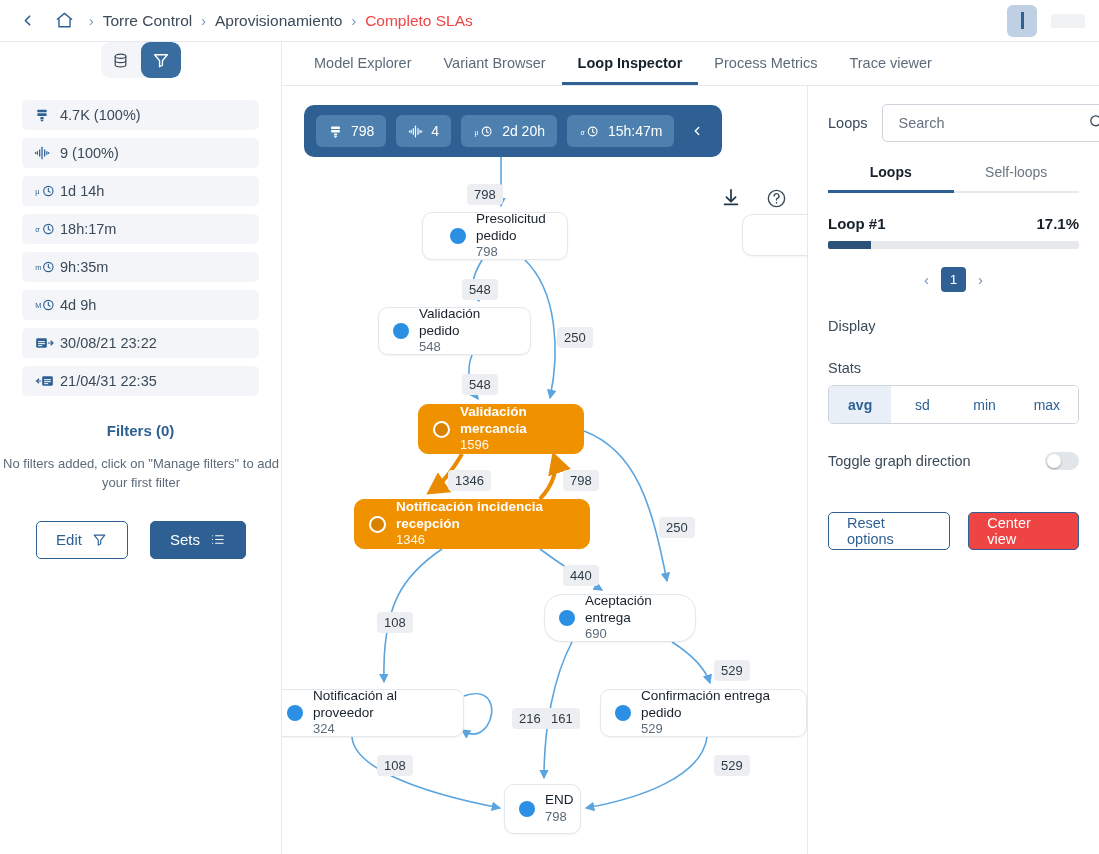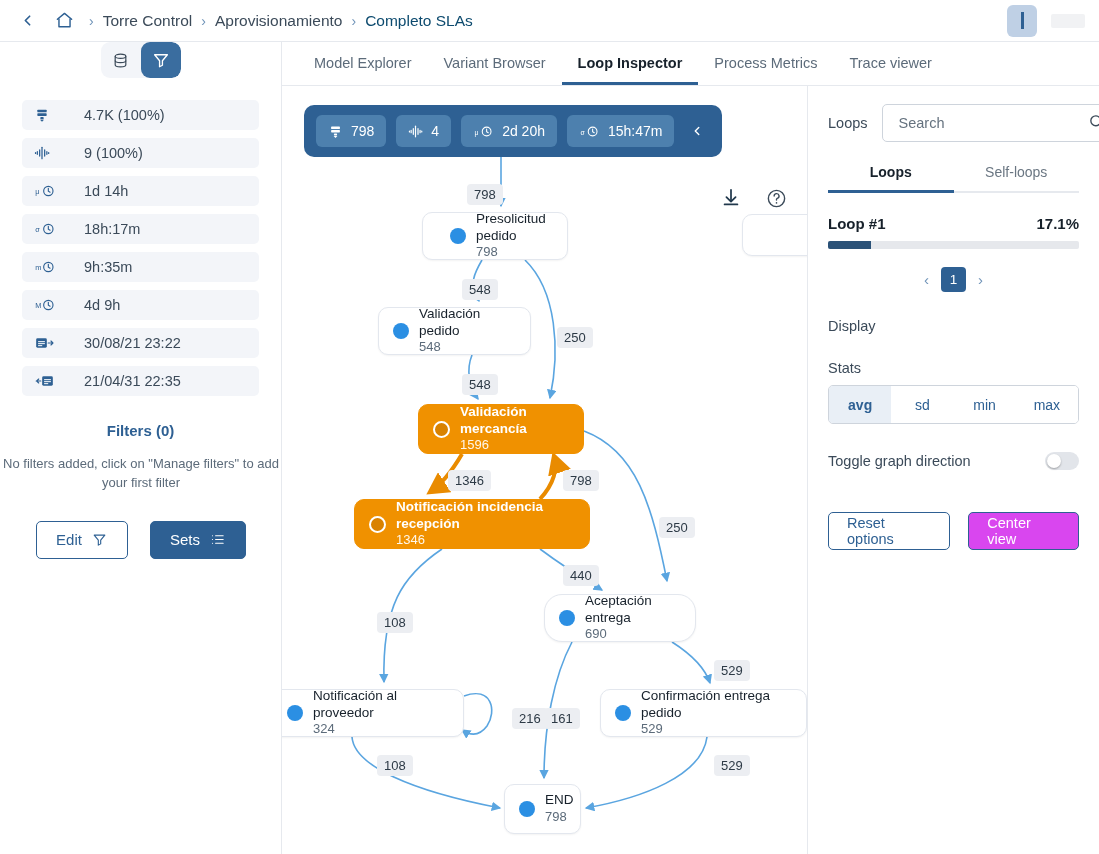--- a/index.html
+++ b/index.html
@@ -17,21 +17,21 @@
   #topbar{
     position:absolute; left:0; top:0; width:1099px; height:42px;
     background:#ffffff; border-bottom:1px solid #e6e9ee;
     display:flex; align-items:center; padding:0 14px;
   }
   .tb-icon{ color:#2E6093; display:flex; align-items:center; justify-content:center; }
   #back-btn{ width:26px; height:26px; margin-right:12px; cursor:pointer; }
   #home-btn{ width:24px; height:24px; margin-right:4px; cursor:pointer; }
   .crumb-sep{ color:#6f93b8; font-size:14px; margin:0 9px; user-select:none; }
   .crumb{ font-size:15.5px; color:#3b4a59; cursor:pointer; white-space:nowrap; }
-  .crumb.last{ color:#0c4a6e; }
+  .crumb.last{ color:#ef4444; }
   #topbar-right{ margin-left:auto; display:flex; align-items:center; gap:14px; }
   #user-chip{
     width:30px;height:32px;border-radius:6px;background:#bfd0e5;
     display:flex;align-items:center;justify-content:center;cursor:pointer;
   }
   #user-chip-bar{ width:3px;height:17px;background:#2E6093; }
   #top-placeholder{ width:34px;height:14px;background:#f1f2f4;border-radius:2px; }
 
   
   #sidebar{
@@ -49,21 +49,21 @@
     overflow:hidden;
   }
   .sb-tg{
     width:40px;height:36px;display:flex;align-items:center;justify-content:center;
     cursor:pointer;border-radius:9px;
   }
   .sb-tg.active{ background:#3a6d9f; }
   .sb-tg svg{ display:block; }
 
   .sb-stat{
-    display:flex; align-items:center; gap:28px;
+    display:flex; align-items:center; gap:4px;
     height:30px; background:#f3f5f9; border-radius:5px;
     padding:0 12px; margin-bottom:8px;
   }
   .sb-stat .ic{ width:22px; display:flex; align-items:center; justify-content:flex-start; color:#2E6093; }
   .sb-stat .tx{ font-size:14.5px; color:#3b4a59; }
 
   #filters-title{
     text-align:center; margin-top:26px; font-size:15px;
     color:#2E6093; font-weight:bold; cursor:pointer;
   }
@@ -177,21 +177,21 @@
   #toggle-row{ display:flex; align-items:center; margin-top:28px; }
   #toggle-label{ font-size:14.5px;color:#3b4a59;flex:1; }
   #toggle-sw{
     width:34px;height:18px;border-radius:9px;background:#e2e5ea;position:relative;cursor:pointer;
   }
   #toggle-knob{ position:absolute;left:2px;top:2px;width:14px;height:14px;border-radius:50%;background:#fff;box-shadow:0 1px 2px rgba(0,0,0,.3); }
 
   #rbtns{ display:flex; gap:18px; margin-top:42px; }
   .rbtn{ height:38px;border-radius:5px;font-size:14.5px;display:flex;align-items:center;justify-content:center;cursor:pointer;padding:0 18px; }
   #reset-btn{ background:#fff;border:1px solid #2E6093;color:#2E6093; }
-  #center-btn{ background:#d946ef;border:1px solid #2E6093;color:#fff; }
+  #center-btn{ background:#ef4444;border:1px solid #2E6093;color:#fff; }
 </style>
 </head>
 <body>
 
 <div id="topbar">
   <div id="back-btn" class="tb-icon">
     <svg width="17" height="17" viewBox="0 0 24 24" fill="none" stroke="#2E6093" stroke-width="2.4" stroke-linecap="round" stroke-linejoin="round">
         <polyline points="15 18 9 12 15 6"></polyline>
       </svg>
   </div>

